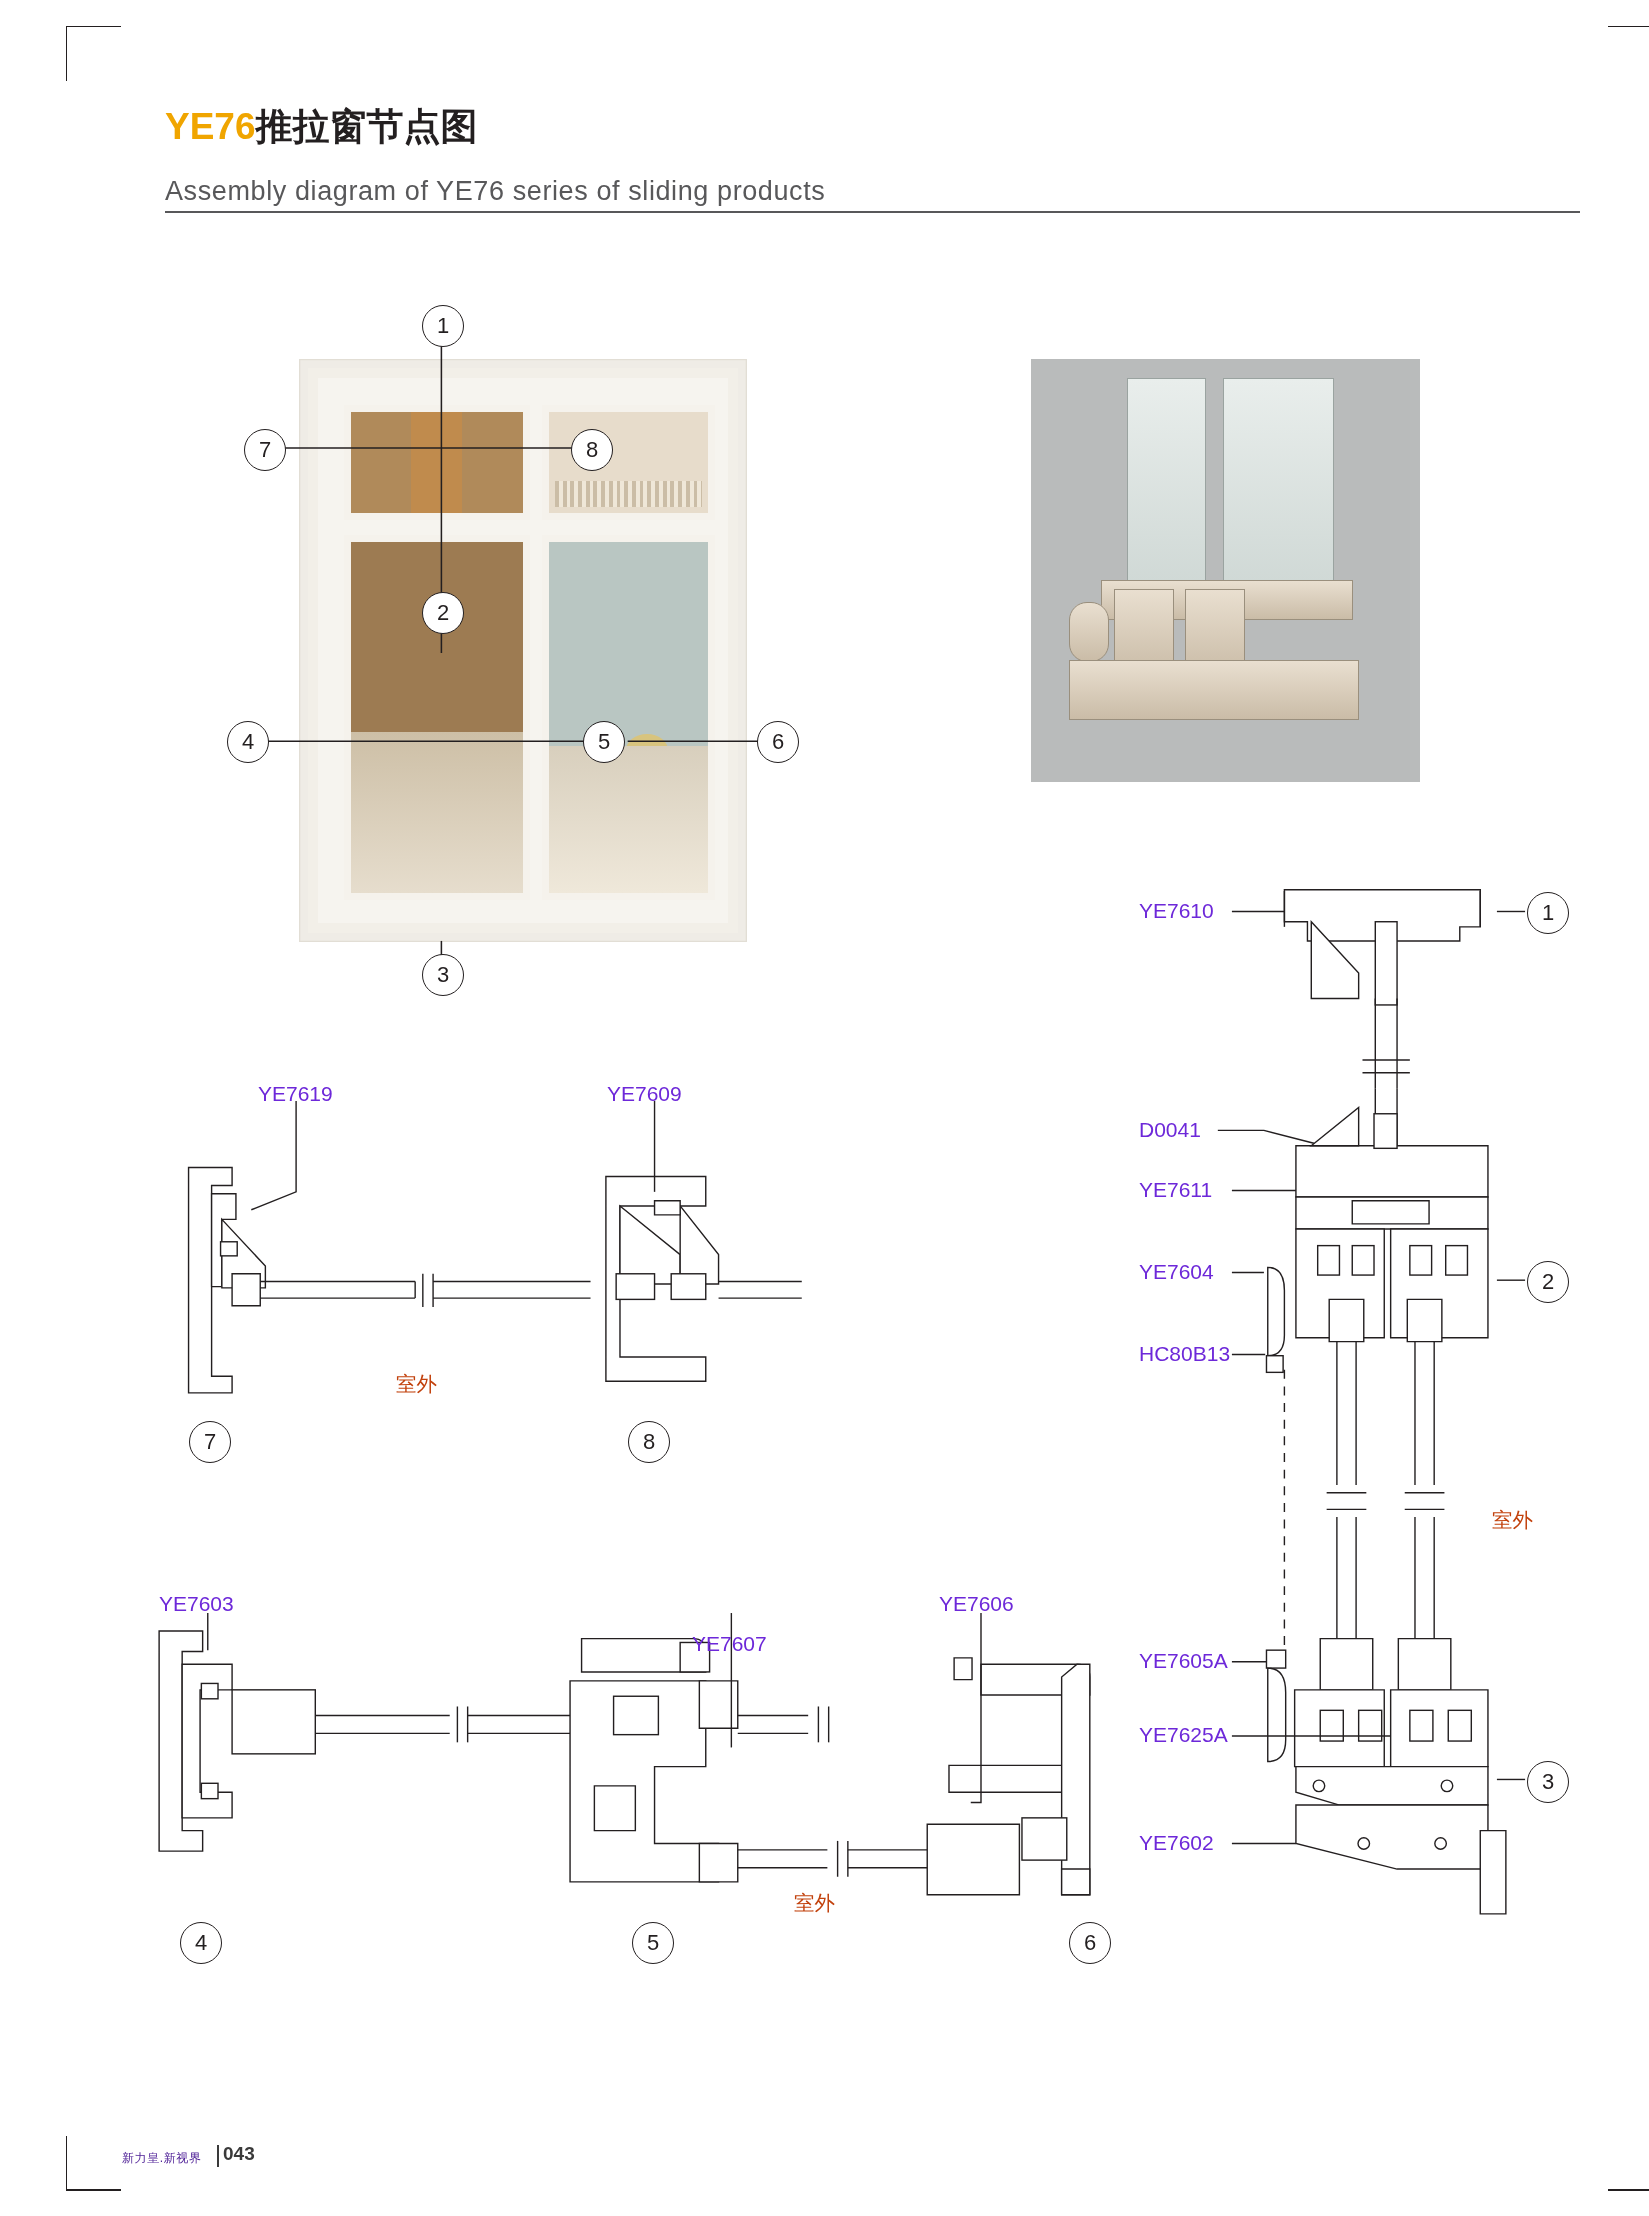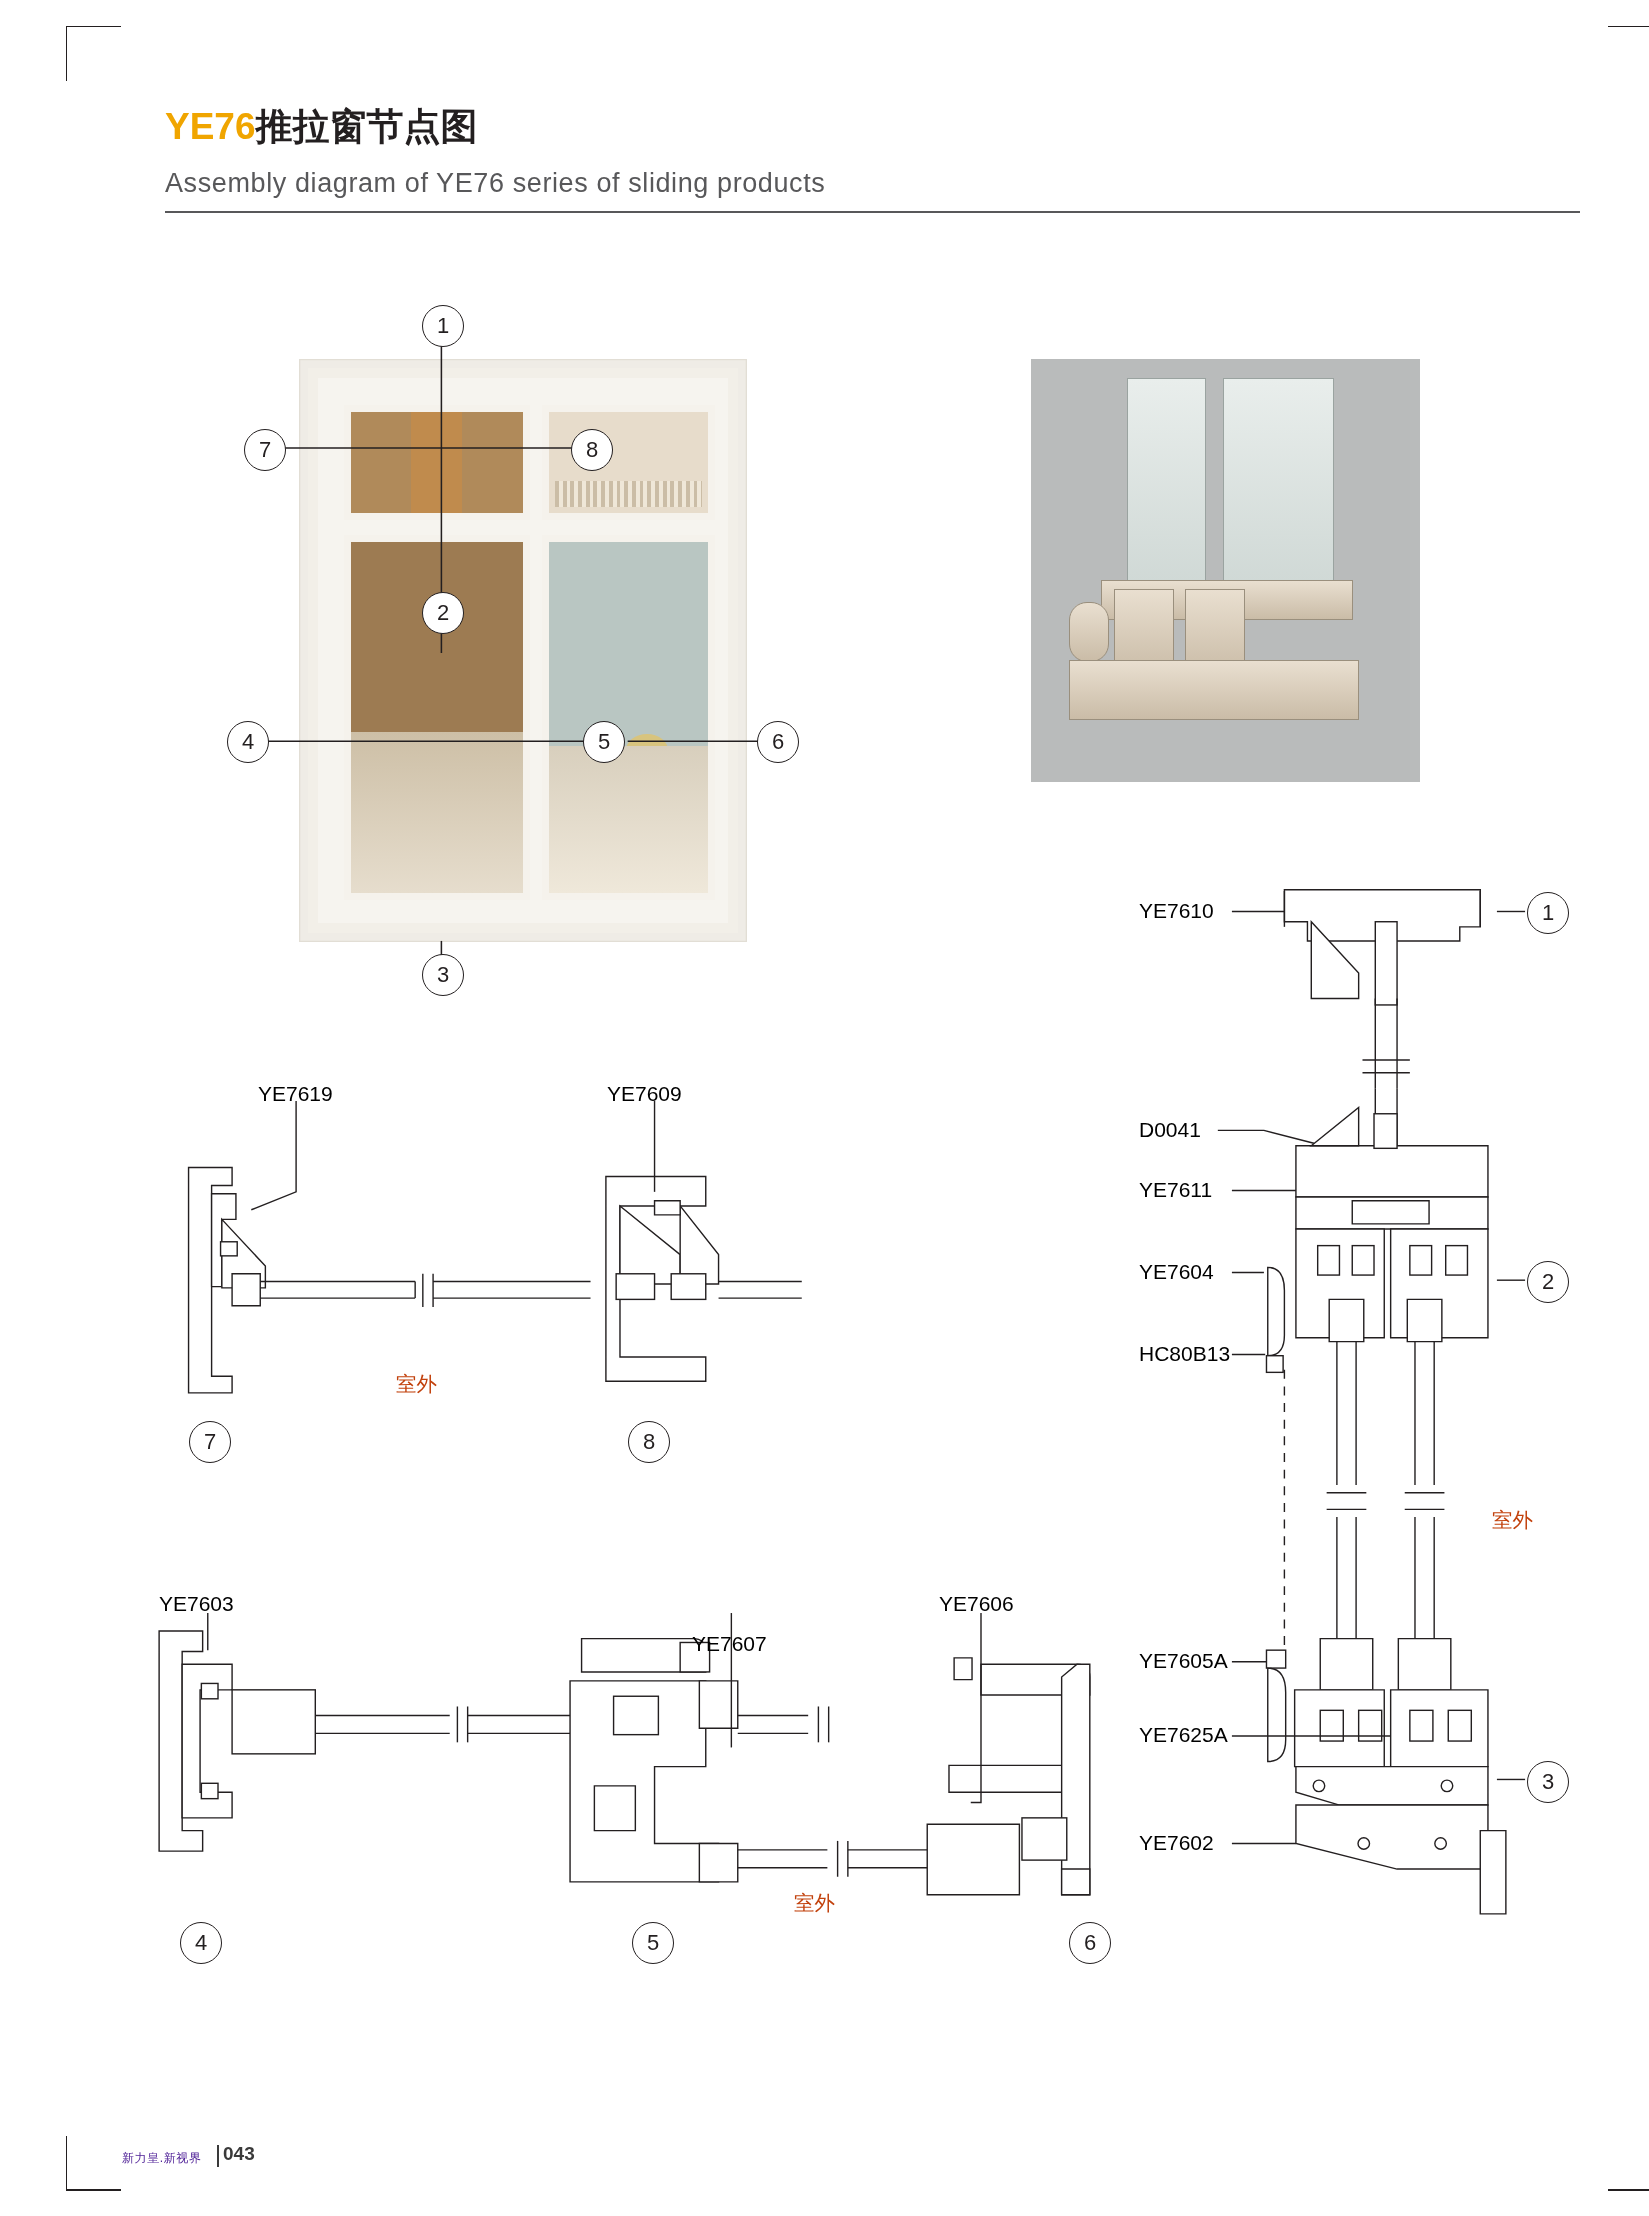--- a/index.html
+++ b/index.html
@@ -7,21 +7,21 @@
   .page{position:absolute;left:0;top:0;width:1649px;height:2216px;margin-left:40px;}
 
   
   .crop{position:absolute;background:#231f20;}
   .crop.h{height:1.9px;width:55px;}
   .crop.v{width:1.9px;height:55px;}
 
   
   .title-zh{position:absolute;left:125px;top:102px;font-size:37px;font-weight:bold;letter-spacing:0px;white-space:nowrap;}
   .title-zh .code{color:#f0a500;}
-  .title-en{position:absolute;left:125px;top:168px;font-size:27px;color:#58585a;letter-spacing:0.6px;white-space:nowrap;}
+  .title-en{position:absolute;left:125px;top:176px;font-size:27px;color:#58585a;letter-spacing:0.6px;white-space:nowrap;}
   .title-rule{position:absolute;left:125px;top:211px;width:1415px;height:1.9px;background:#58585a;}
 
   
   .photo{position:absolute;left:259px;top:359px;width:448px;height:583px;background:#efece6;
          box-shadow:inset 0 0 0 1.3px #e2ded5;}
   .ph-frame{position:absolute;inset:9px;background:#f6f4ef;border:10.2px solid #f2efe8;box-sizing:border-box;}
   .ph-tl{position:absolute;left:25.6px;top:27px;width:186px;height:115px;background:#b08a5a;
          border:7.7px solid #f5f2ec;box-sizing:border-box;overflow:hidden;}
   .ph-tl:after{content:"";position:absolute;left:35%;top:0;width:30%;height:100%;background:#c08b4d;}
   .ph-tr{position:absolute;left:224px;top:27px;width:173px;height:115px;background:#e7dccb;
@@ -41,21 +41,21 @@
   
   .photo2{position:absolute;left:991px;top:359px;width:389px;height:423px;background:#b9bbbb;}
   .p2-glass{position:absolute;background:linear-gradient(180deg,#e9eeec,#cfd8d5);border:1.3px solid #9aa3a0;}
   .p2a{position:absolute;background:linear-gradient(180deg,#e9dfd0,#cabca7);border:1.3px solid #9a8f7d;}
 
   
   .cnum{position:absolute;width:40px;height:40px;border-radius:50%;border:1.9px solid #231f20;
         display:flex;align-items:center;justify-content:center;font-size:22px;background:#fff;}
 
   
-  .lab{position:absolute;font-size:21px;color:#000000;white-space:nowrap;}
+  .lab{position:absolute;font-size:21px;color:#6d28d9;white-space:nowrap;}
   .lab-cn{position:absolute;font-size:20.5px;color:#c2410c;white-space:nowrap;}
 
   
   .foot-logo{position:absolute;left:82px;top:2150px;font-size:12px;color:#4c1d95;letter-spacing:0.6px;}
   .foot-page{position:absolute;left:183px;top:2143px;font-size:19px;color:#3a3a3a;font-weight:bold;}
   .foot-bar{position:absolute;left:177px;top:2145px;width:1.9px;height:22px;background:#3a3a3a;}
 
   svg{position:absolute;left:0;top:0;width:1649px;height:2216px;pointer-events:none;}
 </style>
 </head>

